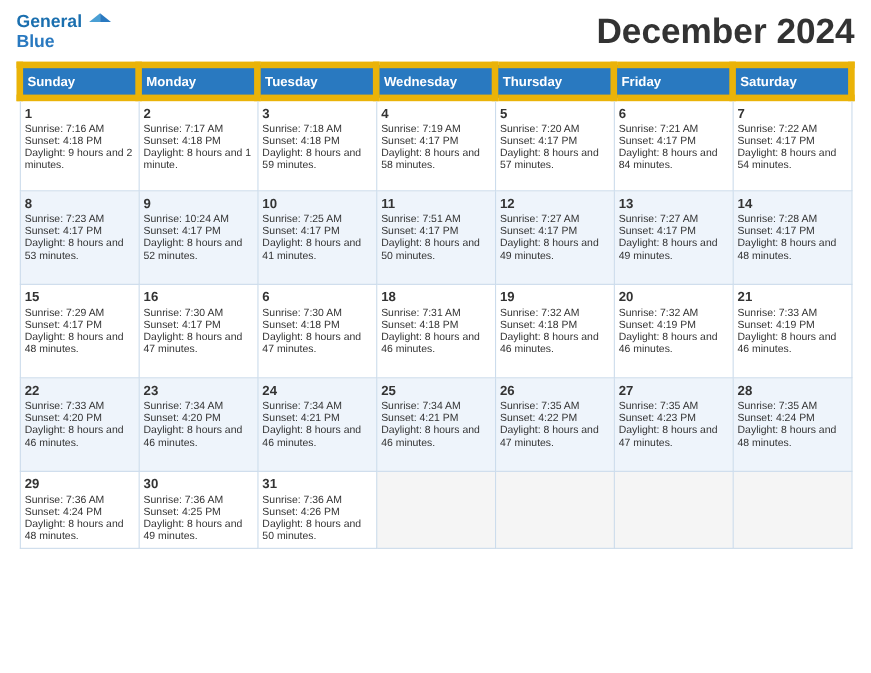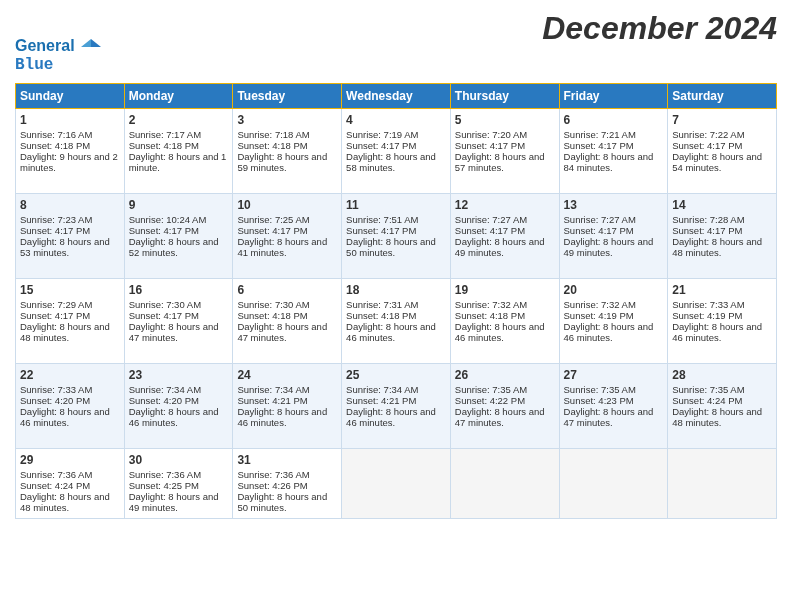--- a/index.html
+++ b/index.html
@@ -26,21 +26,20 @@
       display: flex;
       align-items: center;
     }
     .logo-icon {
       width: 20px;
       height: 20px;
       margin-left: 2px;
     }
     .title-block {
       text-align: right;
-      font-style: italic;
     }
     .month-title {
       font-size: 32px;
       font-weight: bold;
       color: #333;
     }
     .location {
       font-size: 14px;
       color: #555;
     }
@@ -49,21 +48,21 @@
       border-collapse: collapse;
       table-layout: fixed;
     }
     thead th {
       background-color: #2979c0;
       color: #fff;
       font-size: 12px;
       font-weight: bold;
       padding: 5px 4px;
       text-align: left;
-      border: 1px solid #eab308;
+      border: 6px solid #eab308;
     }
     tbody td {
       vertical-align: top;
       border: 1px solid #ccdcec;
       padding: 4px 4px;
       font-size: 9.5px;
       color: #333;
       height: 85px;
       background: #fff;
     }
@@ -83,28 +82,28 @@
       height: 70px;
     }
   </style>
 </head>
 <body>
 
 <div class="container">
   <div class="header">
     <div class="logo">
       <div>
-        <div style="font-size:16px;font-weight:bold;color:#333;line-height:1.1;margin-top:27px;">
+        <div style="font-size:16px;font-weight:bold;color:#333;line-height:1.1;">
           <span style="color:#1a6faf;">General</span>
           <svg class="logo-icon" viewBox="0 0 20 20" style="display:inline-block;vertical-align:middle;">
             <polygon points="10,2 20,10 10,10" fill="#2979c0"></polygon>
             <polygon points="10,2 0,10 10,10" fill="#4a9fd4"></polygon>
           </svg>
         </div>
-        <div style="font-size:16px;font-weight:bold;color:#2979c0;line-height:1.1;font-family:Liberation Mono, monospace;">Blue</div>
+        <div style="font-size:16px;font-weight:bold;color:#2979c0;line-height:1.1;">Blue</div>
       </div>
     </div>
     <div class="title-block">
       <div class="month-title">December 2024</div>
     </div>
   </div>
 
   <table>
     <thead>
       <tr id="thead-row">

